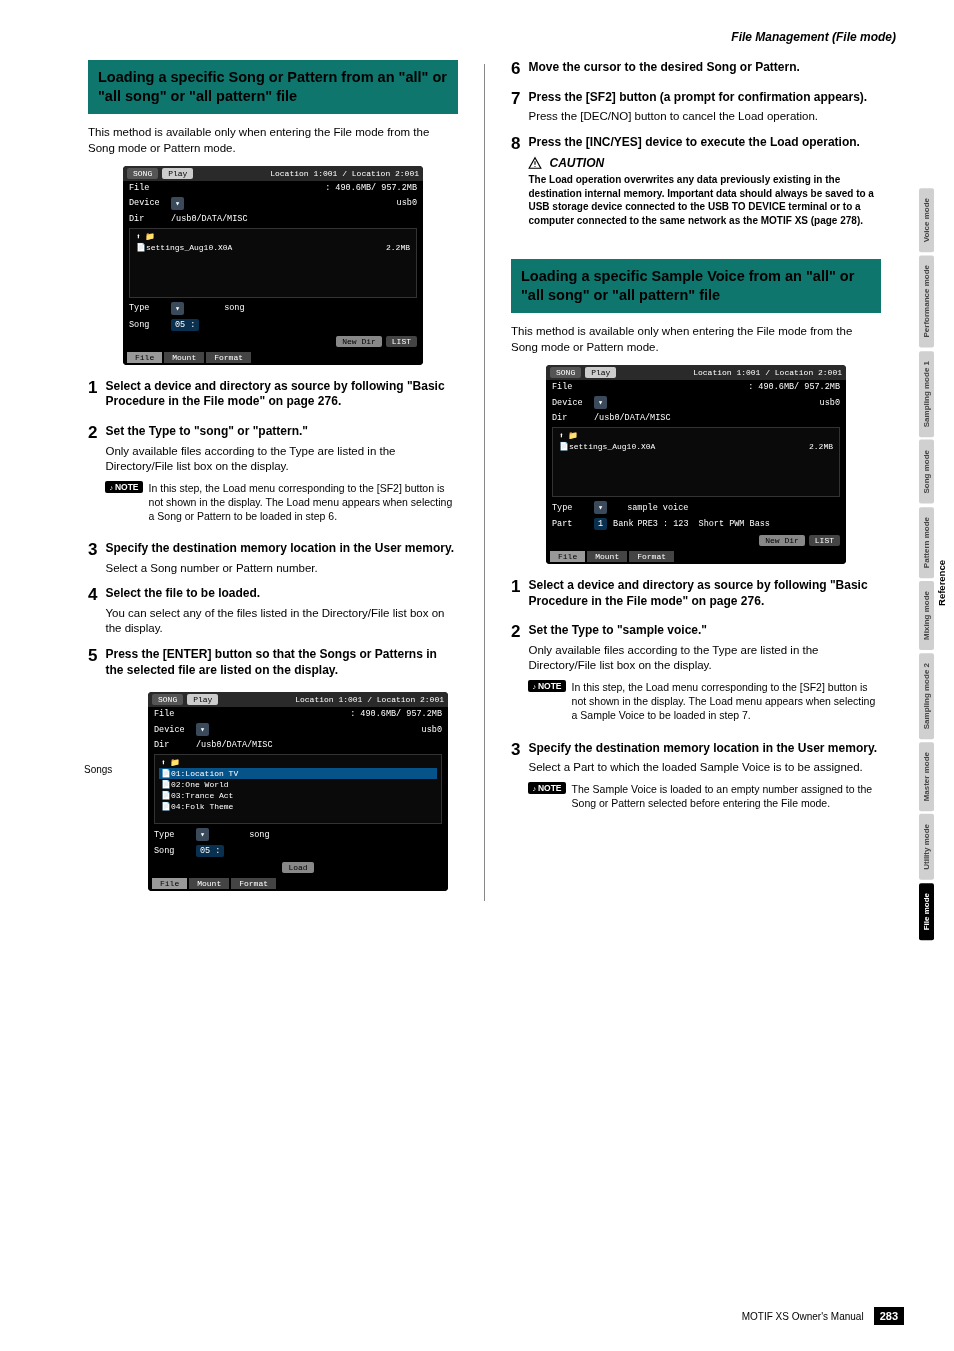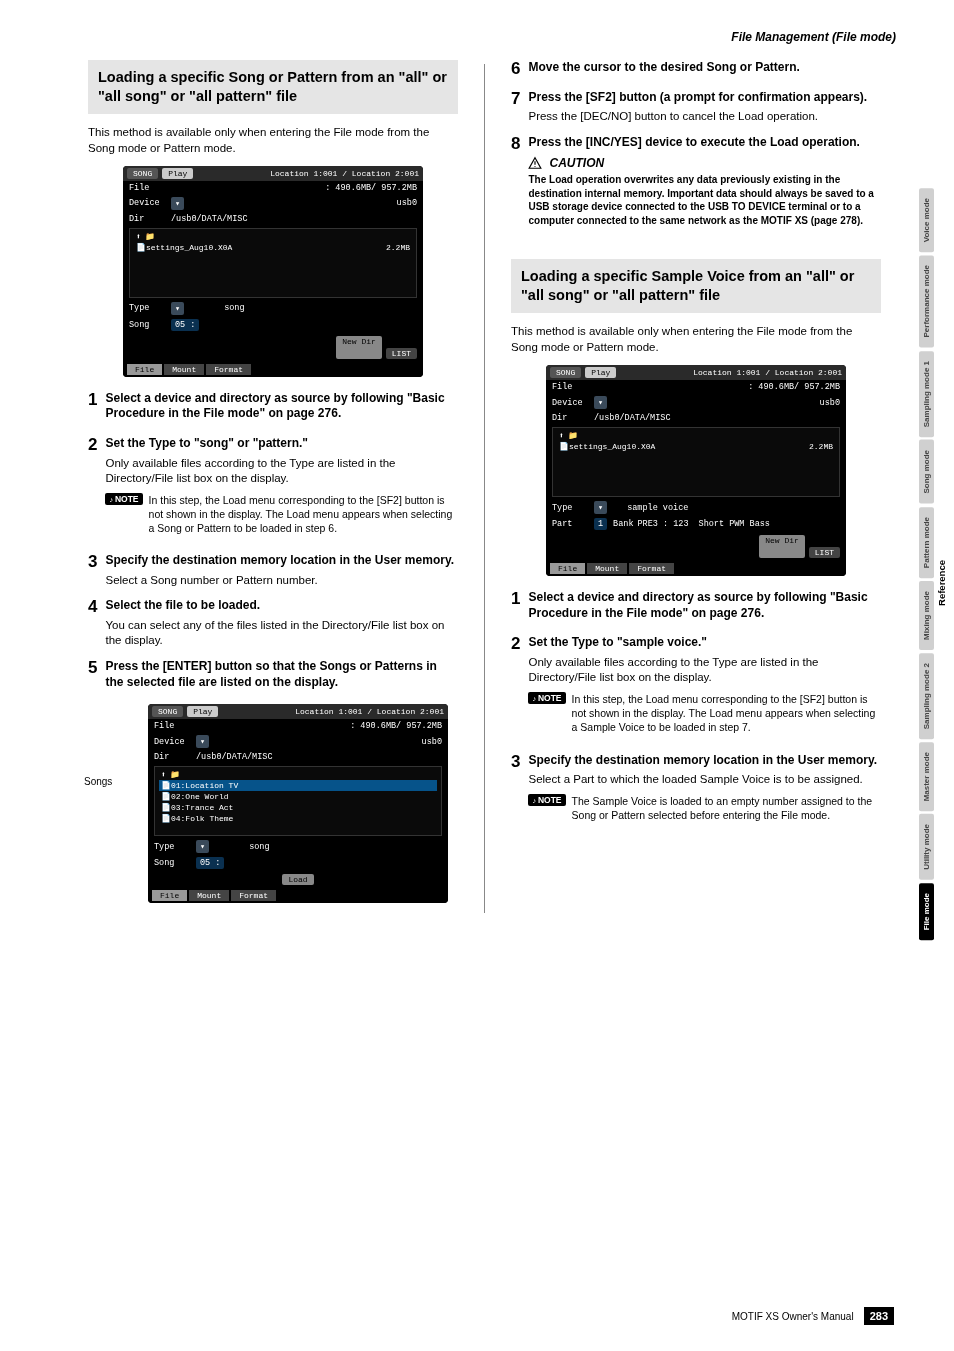--- a/index.html
+++ b/index.html
@@ -26,21 +26,21 @@
     font-style: italic;
   }
   .columns {
     display: flex;
     gap: 26px;
   }
   .col {
     width: 370px;
   }
   .section-heading {
-    background: #e5e5e5;
+    background: #0f766e;
     padding: 8px 10px;
     font-size: 14.5px;
     font-weight: bold;
     line-height: 1.3;
     margin-bottom: 10px;
   }
   .intro-text {
     font-size: 11.5px;
     line-height: 1.4;
     margin-bottom: 10px;
@@ -100,21 +100,21 @@
     padding: 1px 2px;
   }
   .ss-filebox .file-row .fname { flex: 1; }
   .ss-btn {
     background: #888;
     color: #000;
     padding: 1px 6px;
     border-radius: 2px;
     font-size: 8px;
   }
-  .ss-btn.dark { background: #444; color: #fff; margin-top: 12px; }
+  .ss-btn.dark { background: #444; color: #fff; }
   .ss-btn-row {
     display: flex;
     justify-content: flex-end;
     padding: 3px 6px;
     gap: 4px;
   }
   .ss-tabs-bottom {
     display: flex;
     padding: 2px 4px;
     gap: 2px;
@@ -228,21 +228,21 @@
     right: 7px;
     top: 560px;
     writing-mode: vertical-rl;
     transform: rotate(180deg);
     font-size: 9.5px;
     font-weight: bold;
   }
   .footer {
     position: absolute;
     bottom: 26px;
-    right: 60px;
+    right: 50px;
     display: flex;
     align-items: center;
     gap: 10px;
     font-size: 10px;
   }
   .page-num {
     background: #000;
     color: #fff;
     padding: 3px 6px;
     font-weight: bold;

